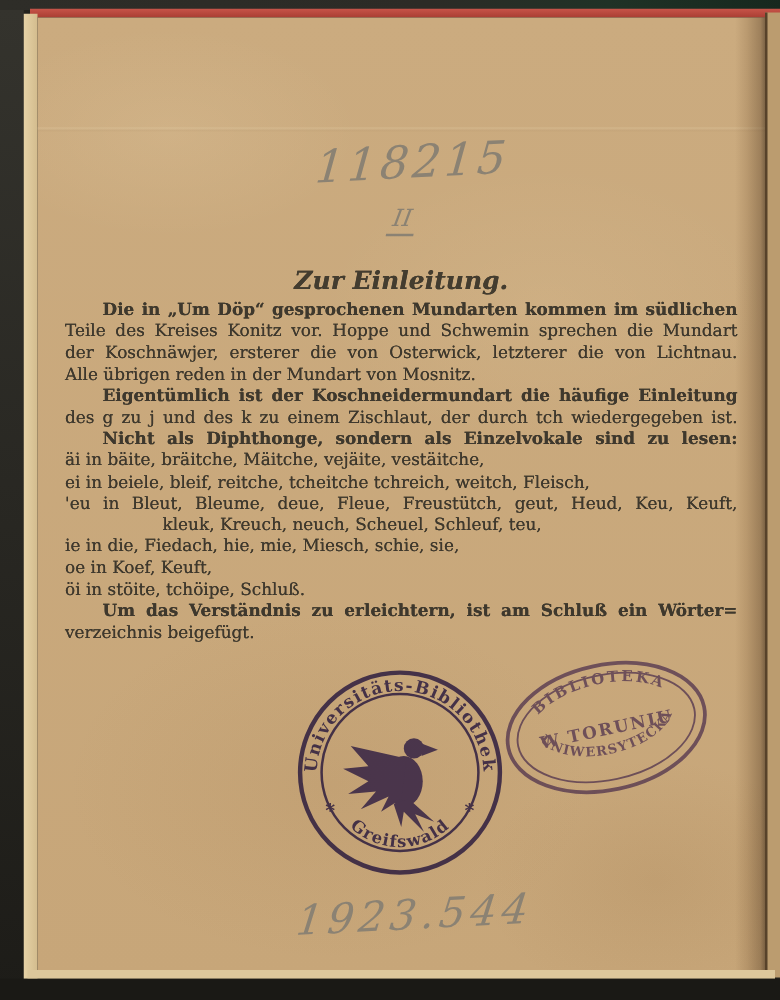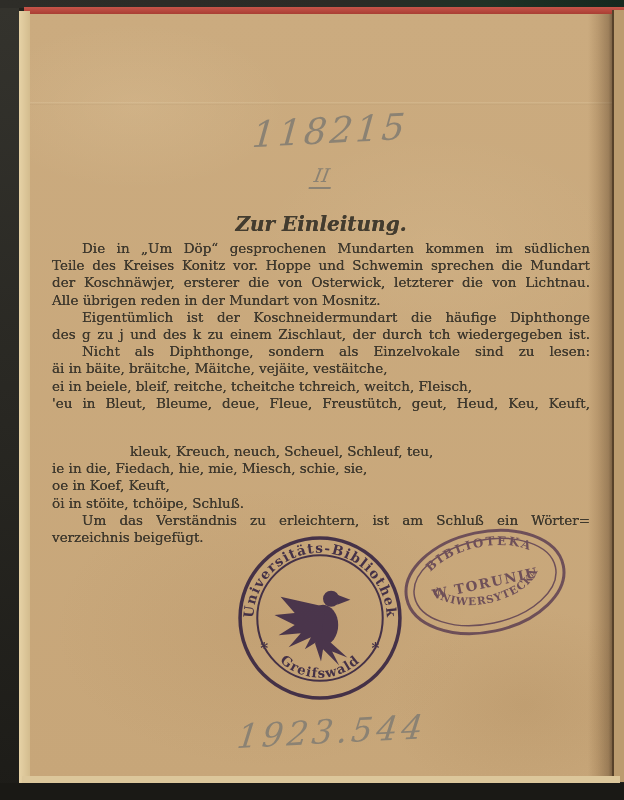--- a/index.html
+++ b/index.html
@@ -42,22 +42,22 @@
   .numeral span{border-bottom:2px solid #8b8273;padding:0 3px 1px;}
   .shelfmark{position:absolute;left:192px;top:698px;width:220px;text-align:center;
     font-size:33px;letter-spacing:4px;transform:rotate(-3deg) skewX(-10deg);}
 
   
   .heading{position:absolute;left:22px;top:198px;width:538px;text-align:center;
     font-size:20px;font-weight:bold;color:#433c2f;text-shadow:0 0 .5px #433c2f;font-style:italic;}
   .body-text{position:absolute;left:22px;top:226px;width:538px;
     font-size:13.5px;line-height:17.2px;text-shadow:0 0 .5px currentColor;}
   .ln{min-height:17.2px;}
-  .ln.ind{text-indent:30px;}
-  .ln.ind2{padding-left:78px;margin-top:31px;}
+  .ln.ind{text-indent:30px;font-weight:bold;}
+  .ln.ind2{padding-left:78px;}
   .ln.just{text-align:justify;text-align-last:justify;}
 
   
   .stamp{position:absolute;mix-blend-mode:multiply;}
   .stamp-round{left:204px;top:518px;width:172px;height:172px;opacity:.92;}
   .stamp-oval{left:370px;top:513px;width:170px;height:110px;opacity:.8;
     transform:rotate(-12deg);}
   .stamp text{font-family:"DejaVu Serif",serif;font-weight:bold;}
 </style>
 </head>
@@ -78,21 +78,21 @@
       <span>II</span>
     </div>
 
     <div class="heading">Zur Einleitung.</div>
 
     <div class="body-text">
       <div class="ln ind just">Die in „Um Döp“ gesprochenen Mundarten kommen im südlichen</div>
       <div class="ln just">Teile des Kreises Konitz vor. Hoppe und Schwemin sprechen die Mundart</div>
       <div class="ln just">der Koschnäwjer, ersterer die von Osterwick, letzterer die von Lichtnau.</div>
       <div class="ln">Alle übrigen reden in der Mundart von Mosnitz.</div>
-      <div class="ln ind just">Eigentümlich ist der Koschneidermundart die häufige Diphthonge</div>
+      <div class="ln ind just">Eigentümlich ist der Koschneidermundart die häufige Einleitung</div>
       <div class="ln just">des g zu j und des k zu einem Zischlaut, der durch tch wiedergegeben ist.</div>
       <div class="ln ind just">Nicht als Diphthonge, sondern als Einzelvokale sind zu lesen:</div>
       <div class="ln">äi in bäite, bräitche, Mäitche, vejäite, vestäitche,</div>
       <div class="ln">ei in beiele, bleif, reitche, tcheitche tchreich, weitch, Fleisch,</div>
       <div class="ln just">'eu in Bleut, Bleume, deue, Fleue, Freustütch, geut, Heud, Keu, Keuft,</div>
       <div class="ln ind2">kleuk, Kreuch, neuch, Scheuel, Schleuf, teu,</div>
       <div class="ln">ie in die, Fiedach, hie, mie, Miesch, schie, sie,</div>
       <div class="ln">oe in Koef, Keuft,</div>
       <div class="ln">öi in stöite, tchöipe, Schluß.</div>
       <div class="ln ind just">Um das Verständnis zu erleichtern, ist am Schluß ein Wörter=</div>

